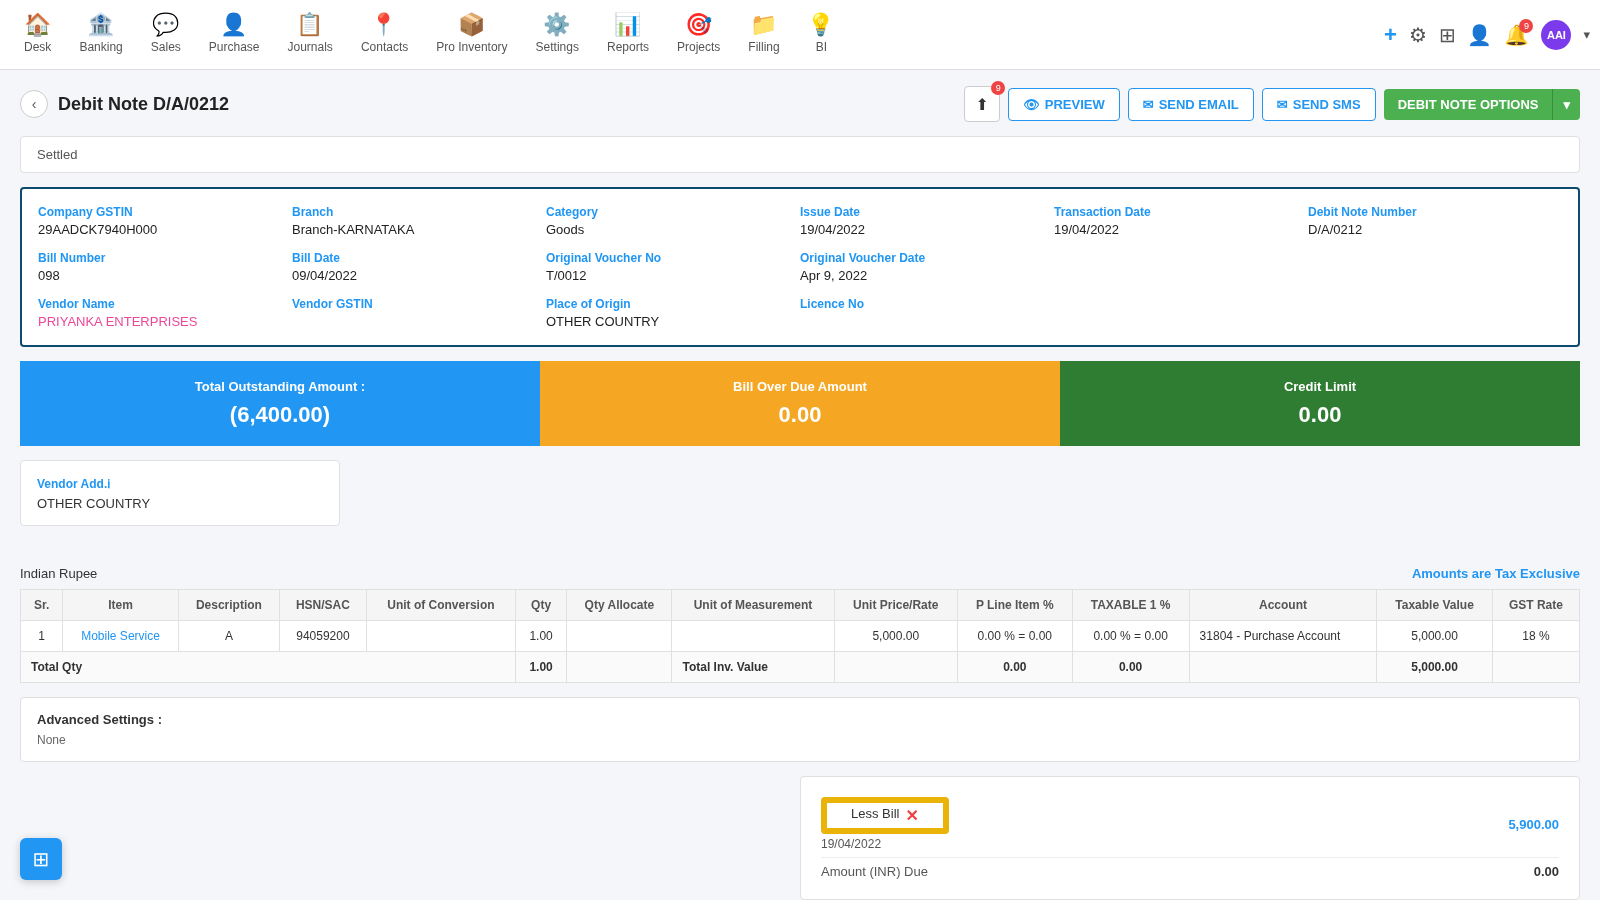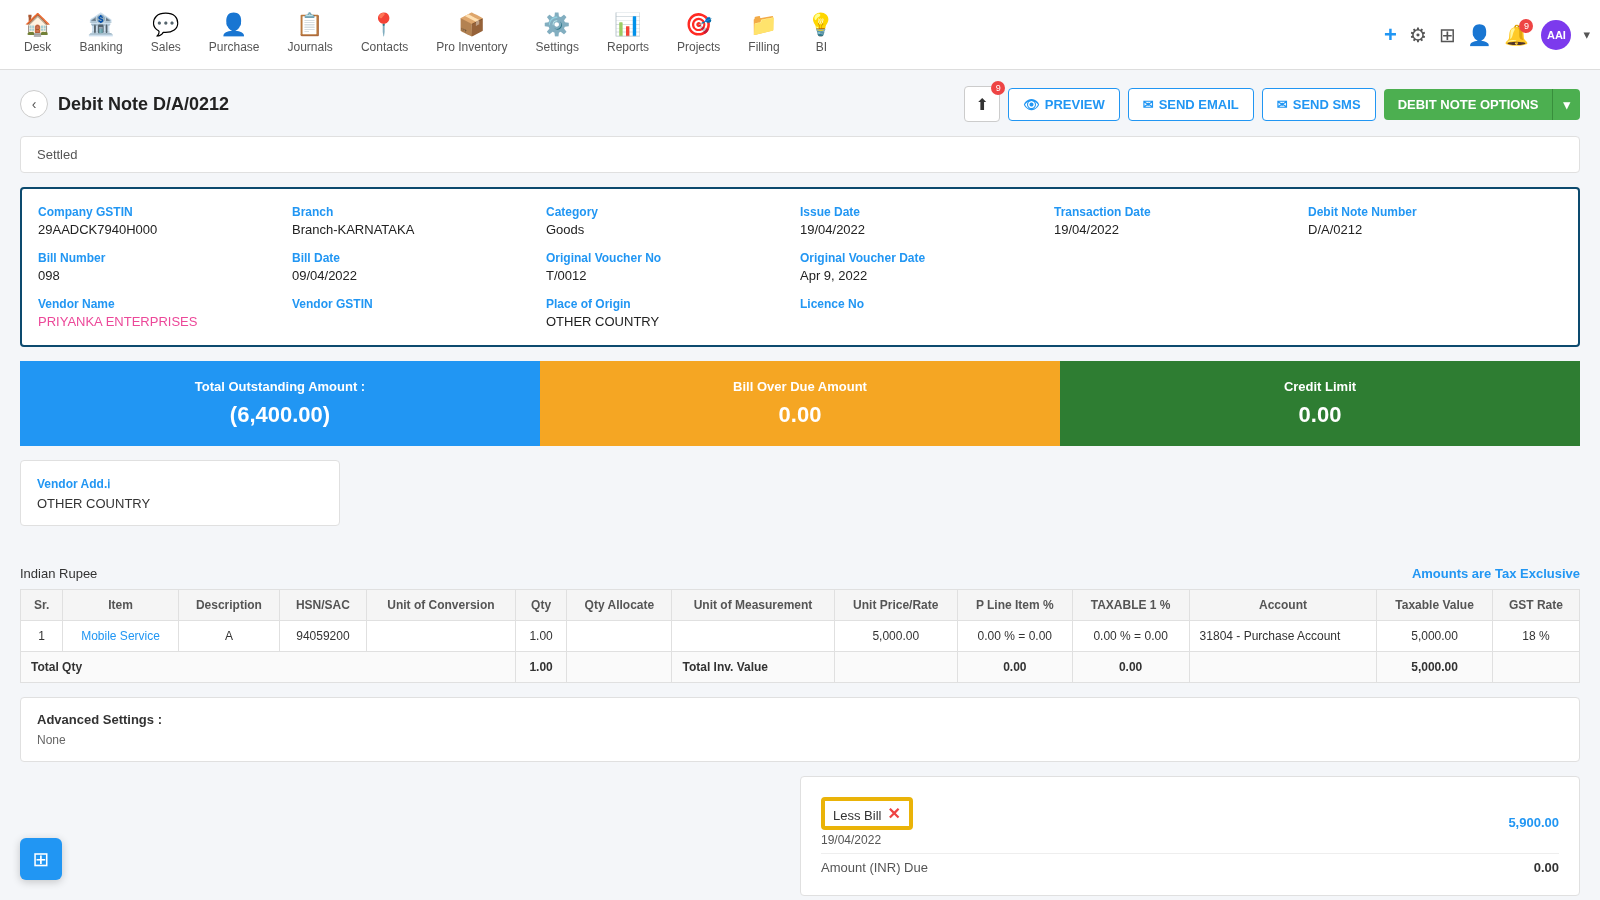--- a/index.html
+++ b/index.html
@@ -327,24 +327,24 @@
       border-bottom: 1px solid #eee;
     }
     .summary-line:last-child { border-bottom: none; }
     .summary-line-label { font-size: 13px; color: #555; }
     .summary-line-value { font-size: 13px; color: #333; font-weight: 600; }
     .summary-line-value.blue { color: #2196f3; }
 
     
     .less-bill-box {
       display: inline-flex;
-      align-items: flex-end;
-      border: 4px solid #eab308;
-      border-radius: 4px;
-      padding: 3px 8px;
+      align-items: flex-start;
+      border: 6px solid #eab308;
+      border-radius: 4px;
+      padding: 3px 24px;
       gap: 6px;
       font-size: 13px;
       color: #333;
       cursor: pointer;
     }
     .less-bill-close {
       color: #e44;
       font-size: 16px;
       font-weight: bold;
       cursor: pointer;

